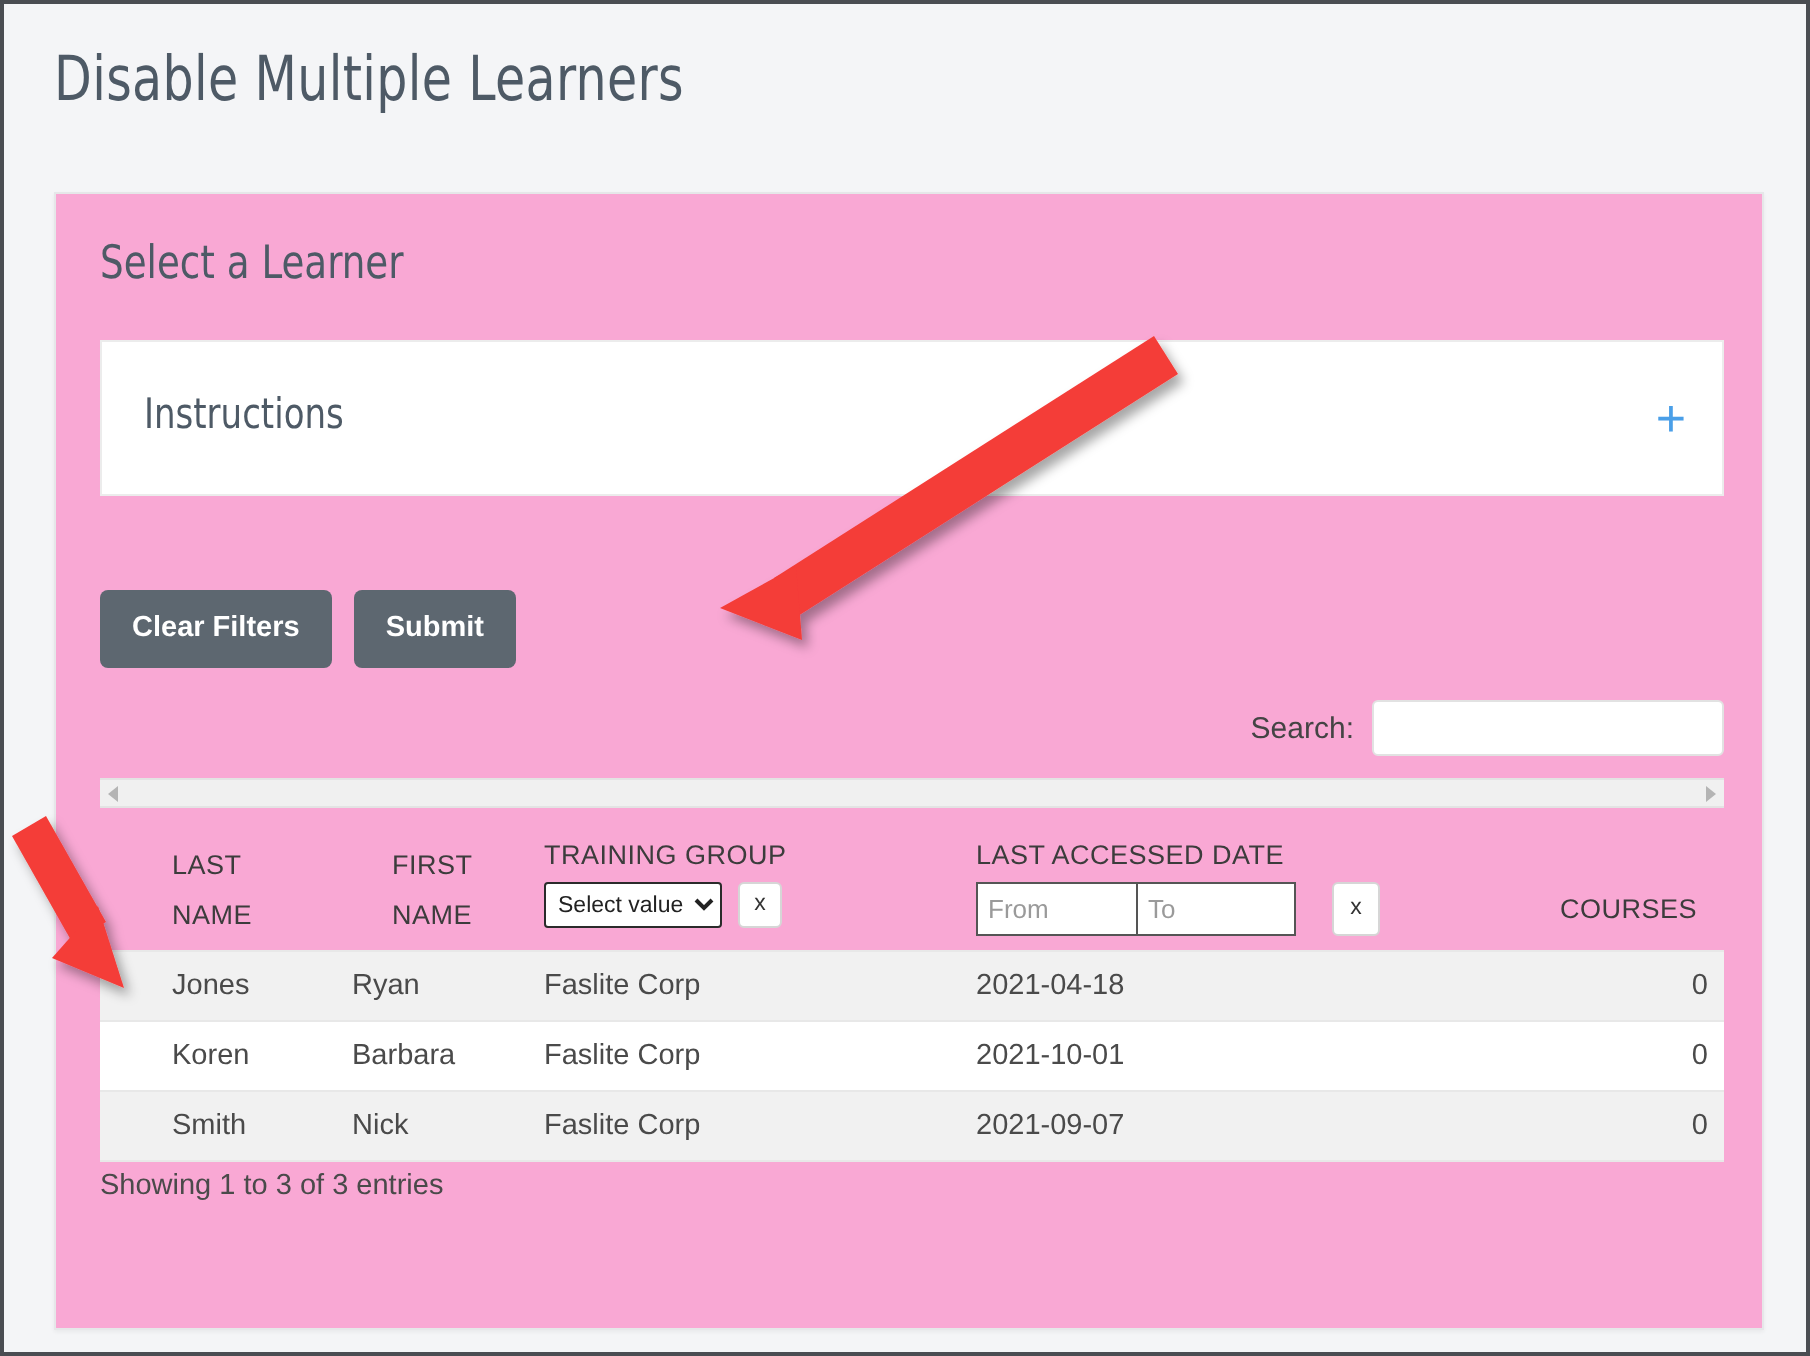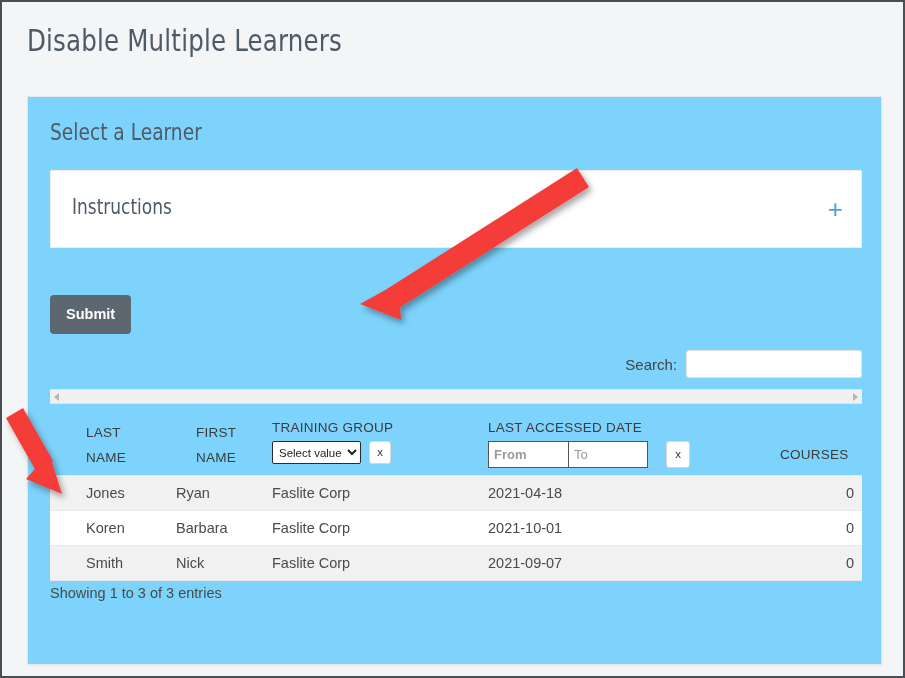--- a/index.html
+++ b/index.html
@@ -29,21 +29,21 @@
     transform: scaleX(0.88);
     transform-origin: left center;
     white-space: nowrap;
   }
 
   
   .card {
     position: absolute;
     left: 25px; top: 94px;
     width: 855px; height: 569px;
-    background: #7dd3fc;
+    background: #f9a8d4;
     border: 1px solid #e6e7e9;
     box-shadow: 0 1px 2px rgba(0,0,0,0.05);
   }
   .card-title {
     position: absolute;
     left: 22px; top: 22px;
     font-family: "Liberation Sans Narrow", "DejaVu Sans Condensed", "Liberation Sans", sans-serif;
     font-size: 23px;
     color: #4e5a66;
     transform: scaleX(0.9);
@@ -214,21 +214,21 @@
   .date-inputs input {
     width: 80px; height: 27px;
     border: 1px solid #555;
     background: #fff;
     font-size: 13px;
     padding: 0 5px;
     font-family: "Liberation Sans", sans-serif;
     outline: none;
     color: #333;
   }
-  .date-inputs input:first-child { border-right: none; font-weight: bold; }
+  .date-inputs input:first-child { border-right: none; }
   .date-inputs input::placeholder { color: #9a9a9a; }
   .xbtn-date { margin-left: 10px; height: 27px; width: 24px; }
 
   .tbody { border-top: 1px solid #e8e8e8; }
   .trow {
     position: relative;
     height: 35px;
     border-bottom: 1px solid #e8e8e8;
   }
   .trow.odd  { background: #f1f1f1; }
@@ -272,20 +272,21 @@
   <div class="card">
 
     <div class="card-title">Select a Learner</div>
 
     <div class="instructions">
       <div class="instructions-label">Instructions</div>
       <div class="instructions-plus">+</div>
     </div>
 
     <div class="btn-row">
+      <button class="btn">Clear Filters</button>
       <button class="btn">Submit</button>
     </div>
 
     <div class="search-wrap">
       <span class="search-label">Search:</span>
       <input class="search-input" type="text" placeholder="" style="">
     </div>
 
     <div class="hscroll">
       <span class="tri left"></span>

